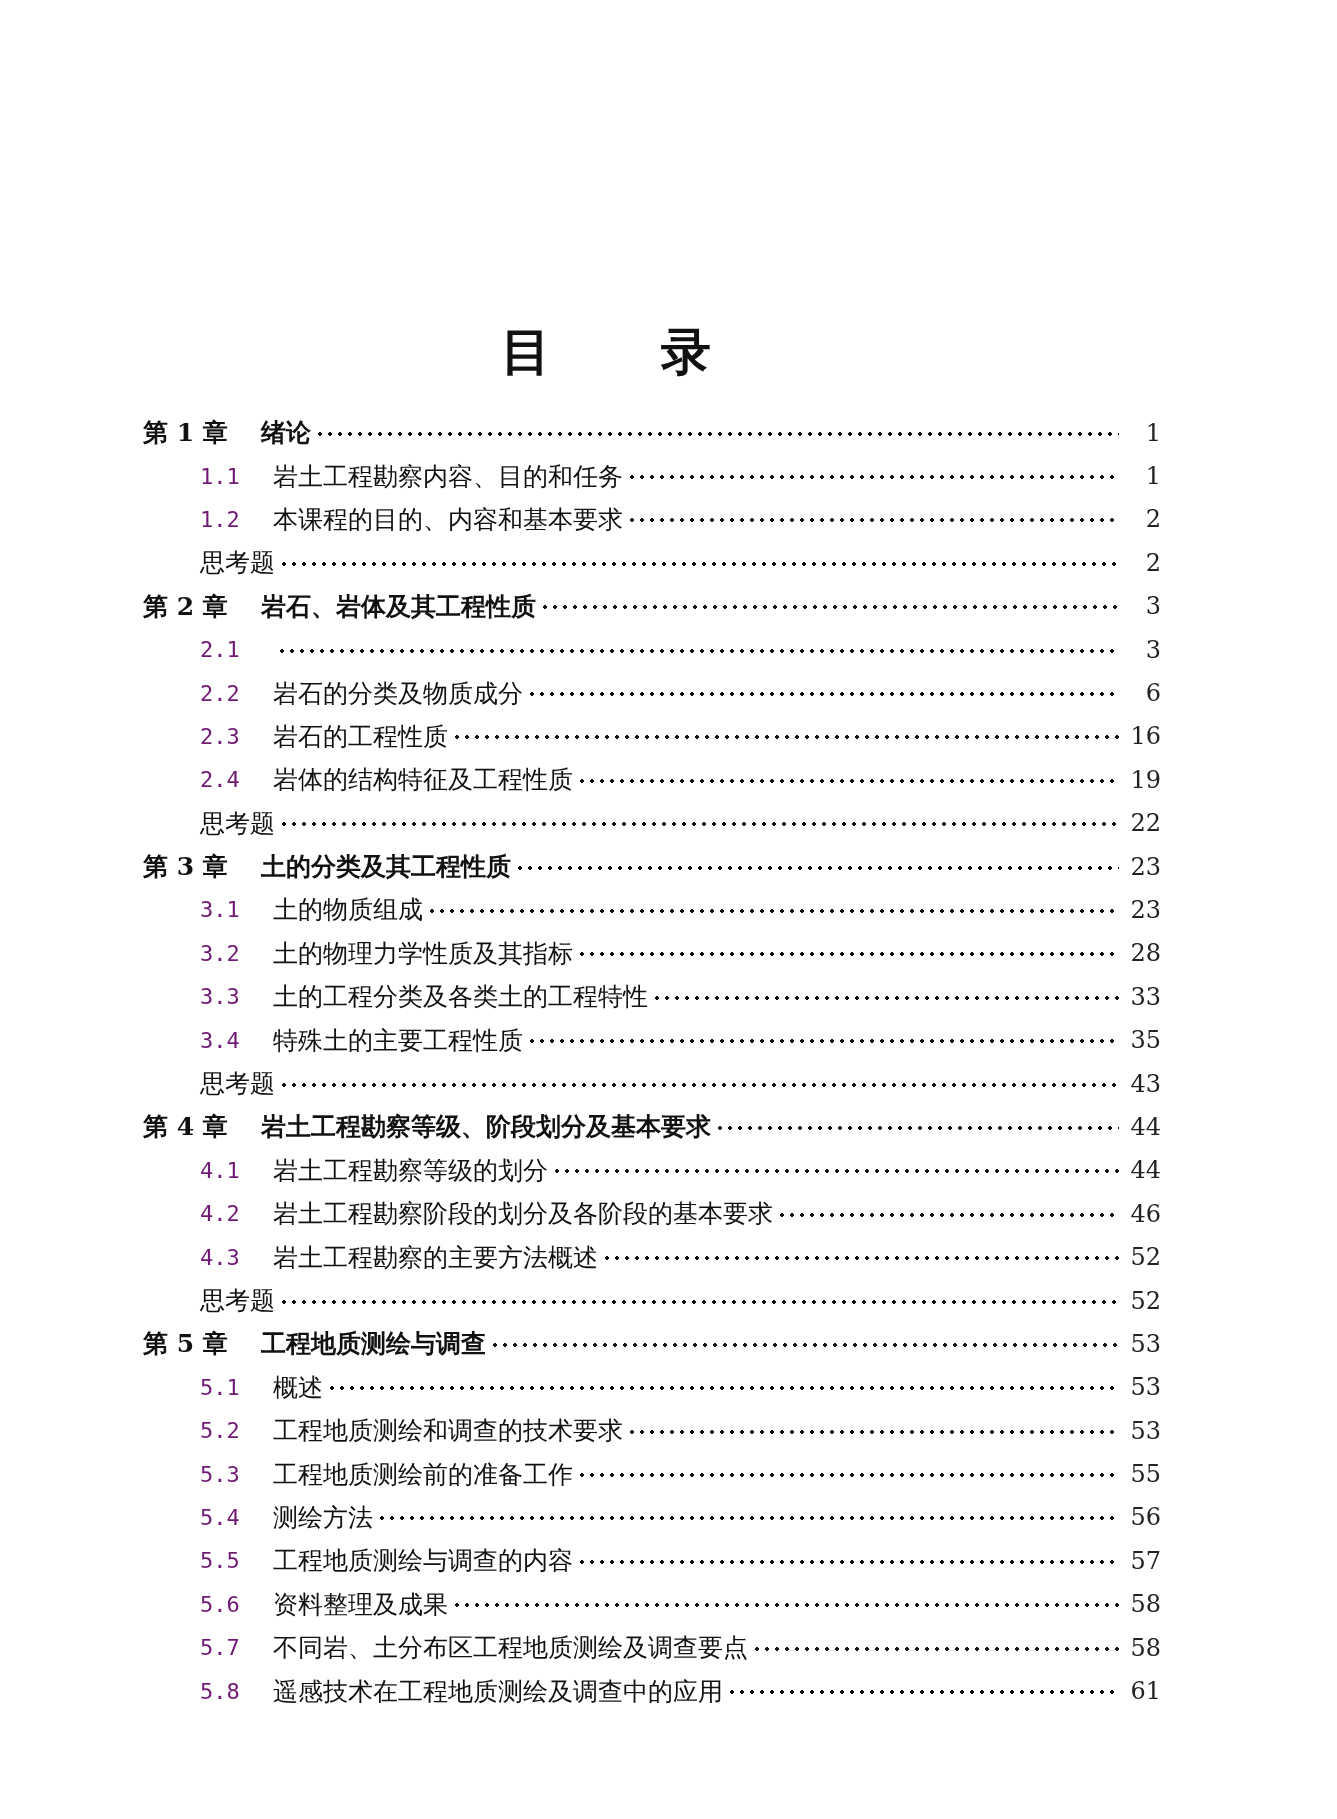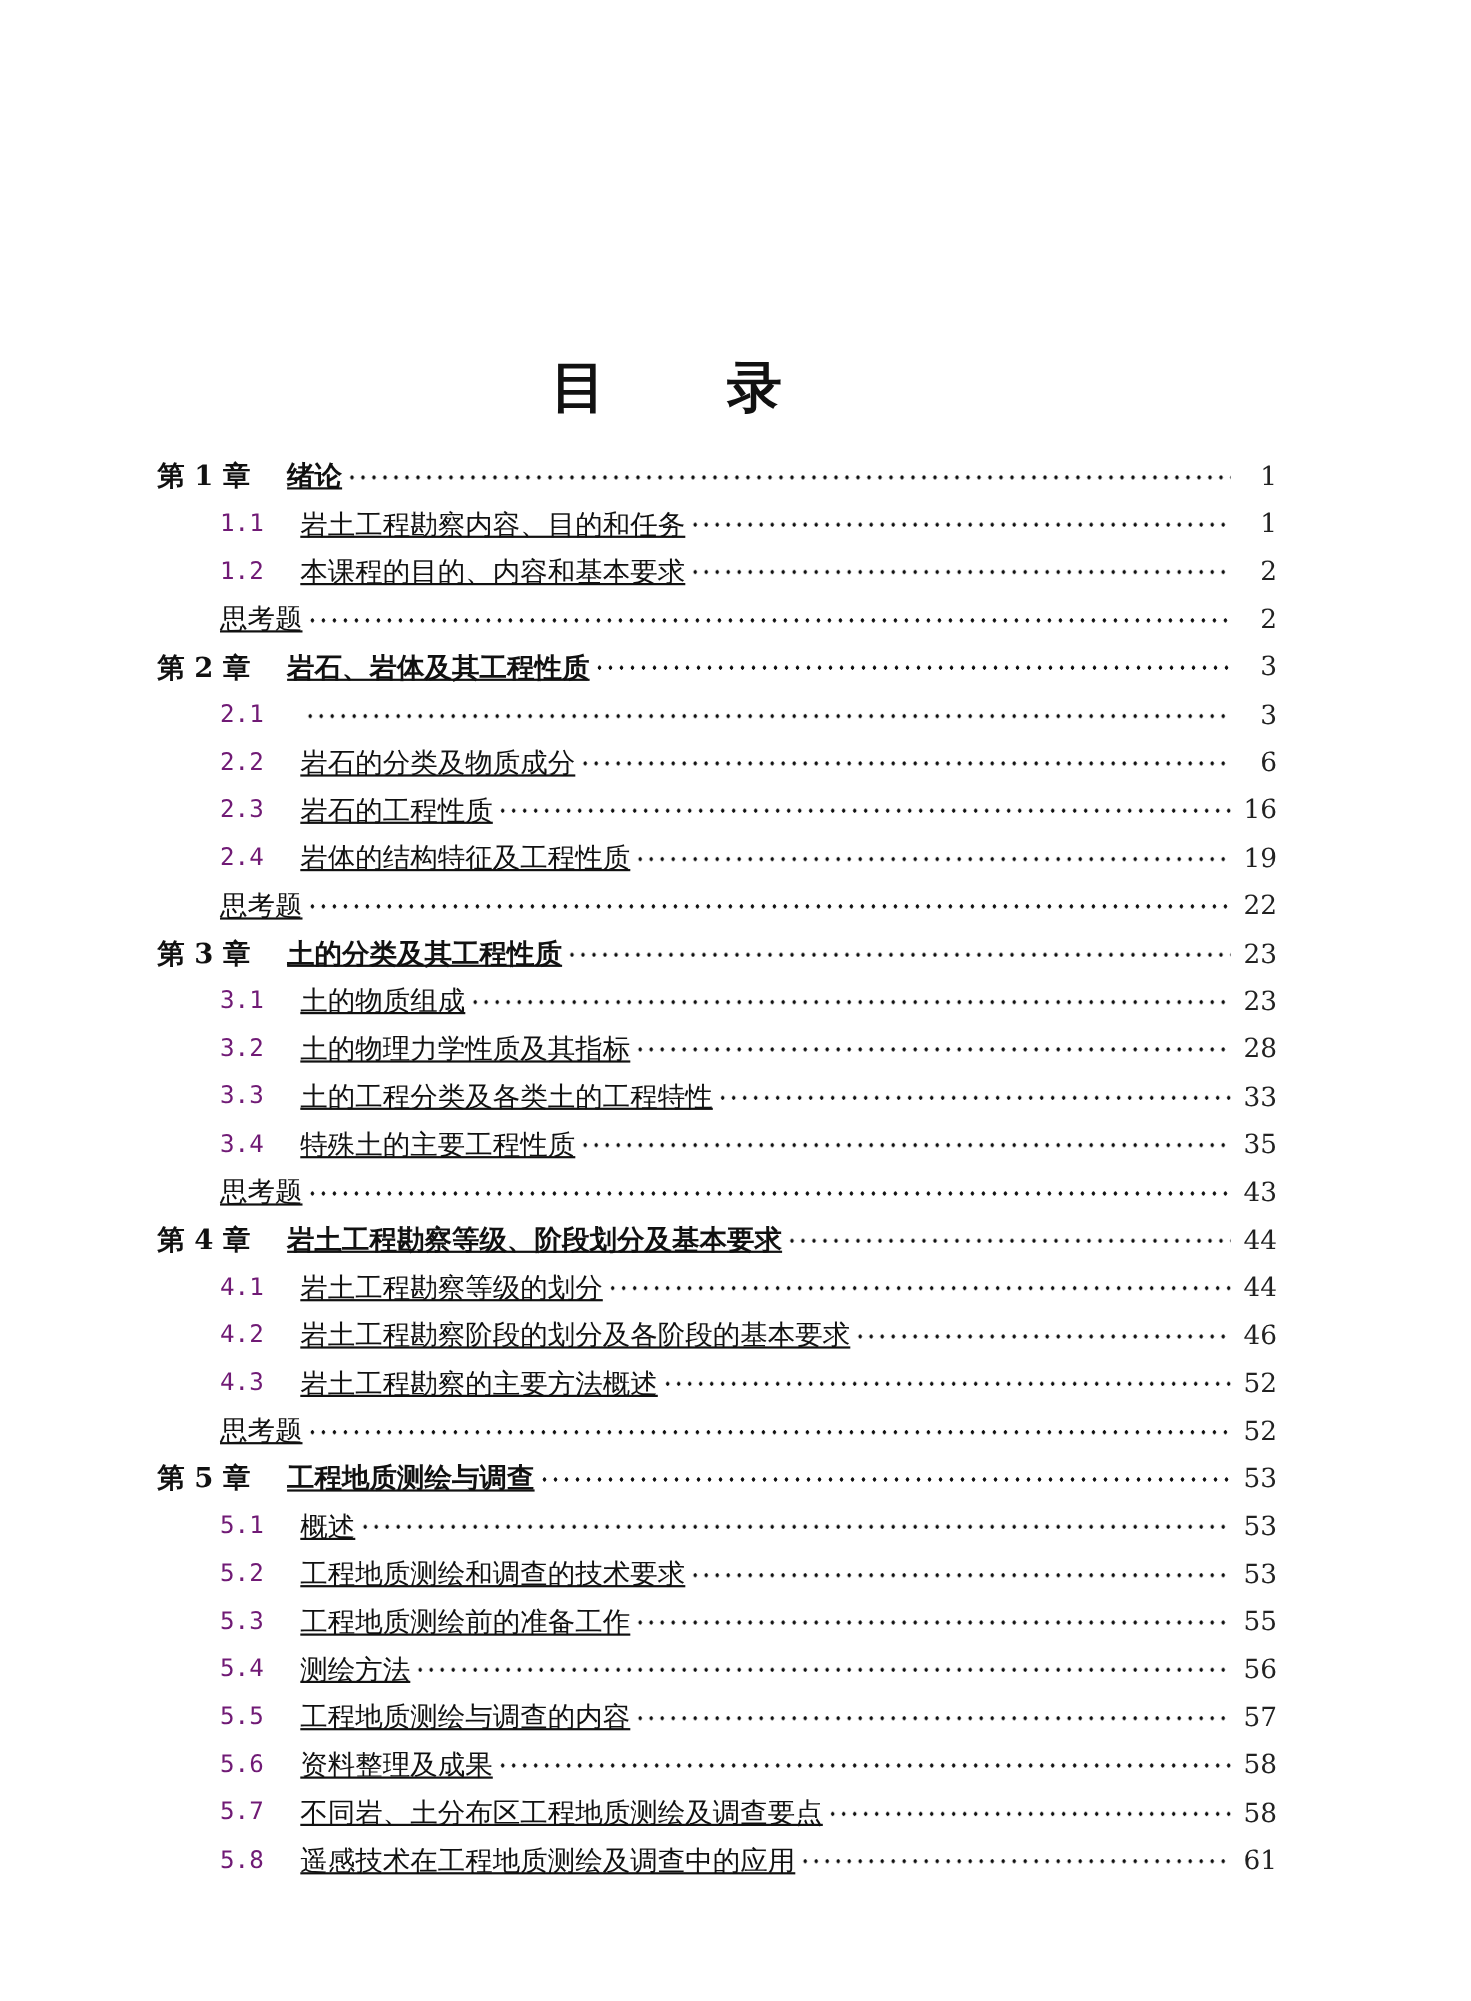--- a/index.html
+++ b/index.html
@@ -65,21 +65,20 @@
       width: 118px;
     }
     .section .toc-num {
       width: 73px;
       font-family: "DejaVu Sans Mono", "Liberation Mono", monospace;
       font-size: 22px;
       color: #701a75;
     }
     .toc-text {
       flex: 0 0 auto;
-      text-decoration: underline;
     }
     .toc-leader {
       flex: 1 1 auto;
       height: 4px;
       margin: 0 8px 0 4px;
       background-image: radial-gradient(circle, #111 1.6px, transparent 1.9px);
       background-size: 10px 4px;
       background-repeat: repeat-x;
       background-position: left center;
       align-self: center;

